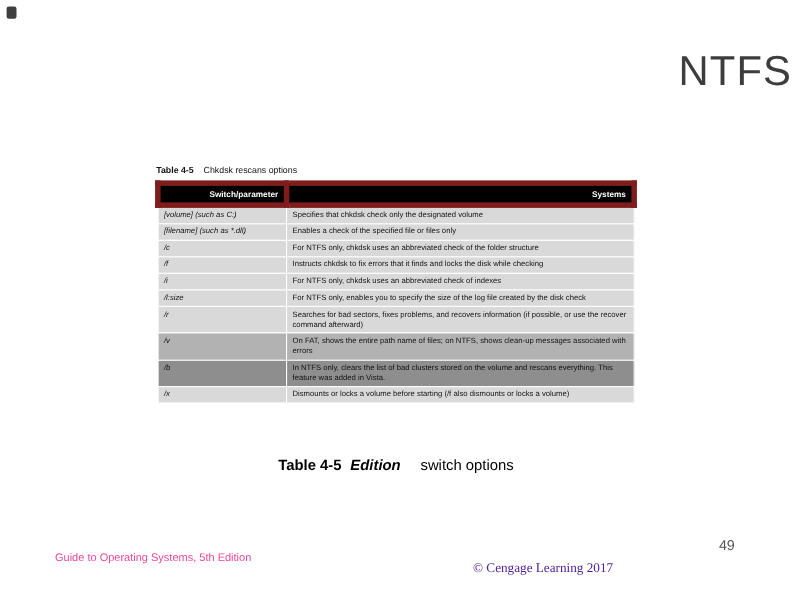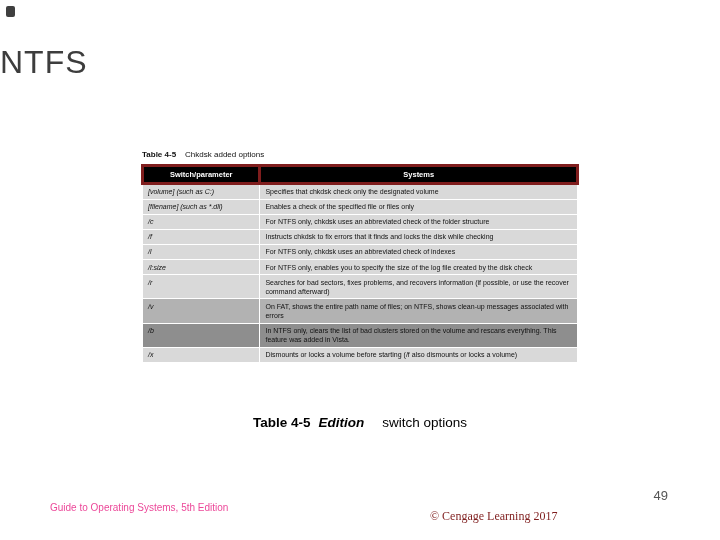--- a/index.html
+++ b/index.html
@@ -2,61 +2,61 @@
 <html><head>
 <meta charset="utf-8">
 <style>
   html,body{margin:0;padding:0;background:#ffffff;}
   .slide{position:relative;width:720px;height:540px;background:#ffffff;
          font-family:"Liberation Sans",sans-serif;overflow:hidden;}
 
   .corner-mark{position:absolute;left:6px;top:6px;width:9px;height:11px;
                background:#3f3f3f;border-radius:2px;}
 
-  .title{position:absolute;top:44px;left:0;width:100%;text-align:left;
-         font-size:32px;font-weight:400;color:#3d3d3d;margin:0;letter-spacing:1px;}
+  .title{position:absolute;top:44px;left:0;width:100%;text-align:right;
+         font-size:38px;font-weight:400;color:#3d3d3d;margin:0;letter-spacing:1px;}
 
   .figure{position:absolute;left:141px;top:150px;width:438px;background:#ffffff;}
   .fig-title{font-size:8px;color:#111;margin:0 0 4px 1px;line-height:1.2;}
   .fig-title .b{font-weight:bold;margin-right:9px;}
 
   table.chk{border-collapse:collapse;width:100%;table-layout:fixed;}
-  .chk th{background:#000000;color:#ffffff;font-size:7.5px;text-align:center;
-          padding:3px 5px;border:3px solid #7f1d1d;font-weight:bold;}
+  .chk th{background:#000000;color:#ffffff;font-size:7.5px;text-align:right;
+          padding:3px 5px;border:5px solid #7f1d1d;font-weight:bold;}
   .chk td{font-size:7px;color:#111111;padding:2.5px 5px;border:1px solid #ffffff;
           vertical-align:top;line-height:1.3;}
   .chk td.switch-cell{font-style:italic;}
   .chk .col-switch{width:27%;}
   tr.shade-light td{background:#d9d9d9;}
   tr.shade-medium td{background:#b2b2b2;}
   tr.shade-dark td{background:#8e8e8e;}
 
   .caption{position:absolute;top:415px;left:0;width:100%;text-align:center;
            font-size:13.5px;color:#000;}
   .caption .b{font-weight:bold;}
   .caption .i{font-style:italic;margin-left:8px;}
   .caption .r{margin-left:18px;}
 
   .footer-left{position:absolute;left:50px;top:502px;font-size:10px;color:#ec4899;}
   .footer-center{position:absolute;left:430px;top:509px;font-size:12px;
-                 font-family:"Liberation Serif",serif;color:#7f1d1d;}
+                 font-family:"Liberation Serif",serif;color:#4c1d95;}
   .footer-page{position:absolute;right:52px;top:488px;font-size:13px;color:#555555;}
 </style>
 </head>
 <body>
 
 <div class="slide">
 
   <div class="corner-mark"></div>
 
   <h1 class="title">NTFS</h1>
 
   <div class="figure">
     <div class="fig-title">
-      <span class="b">Table 4-5</span><span>Chkdsk added options</span>
+      <span class="b">Table 4-5</span><span>Chkdsk rescans options</span>
     </div>
     <table class="chk">
       <colgroup>
           <col class="col-switch">
           <col>
         </colgroup>
       <thead>
         <tr>
           <th>Switch/parameter</th>
           <th>Systems</th>

